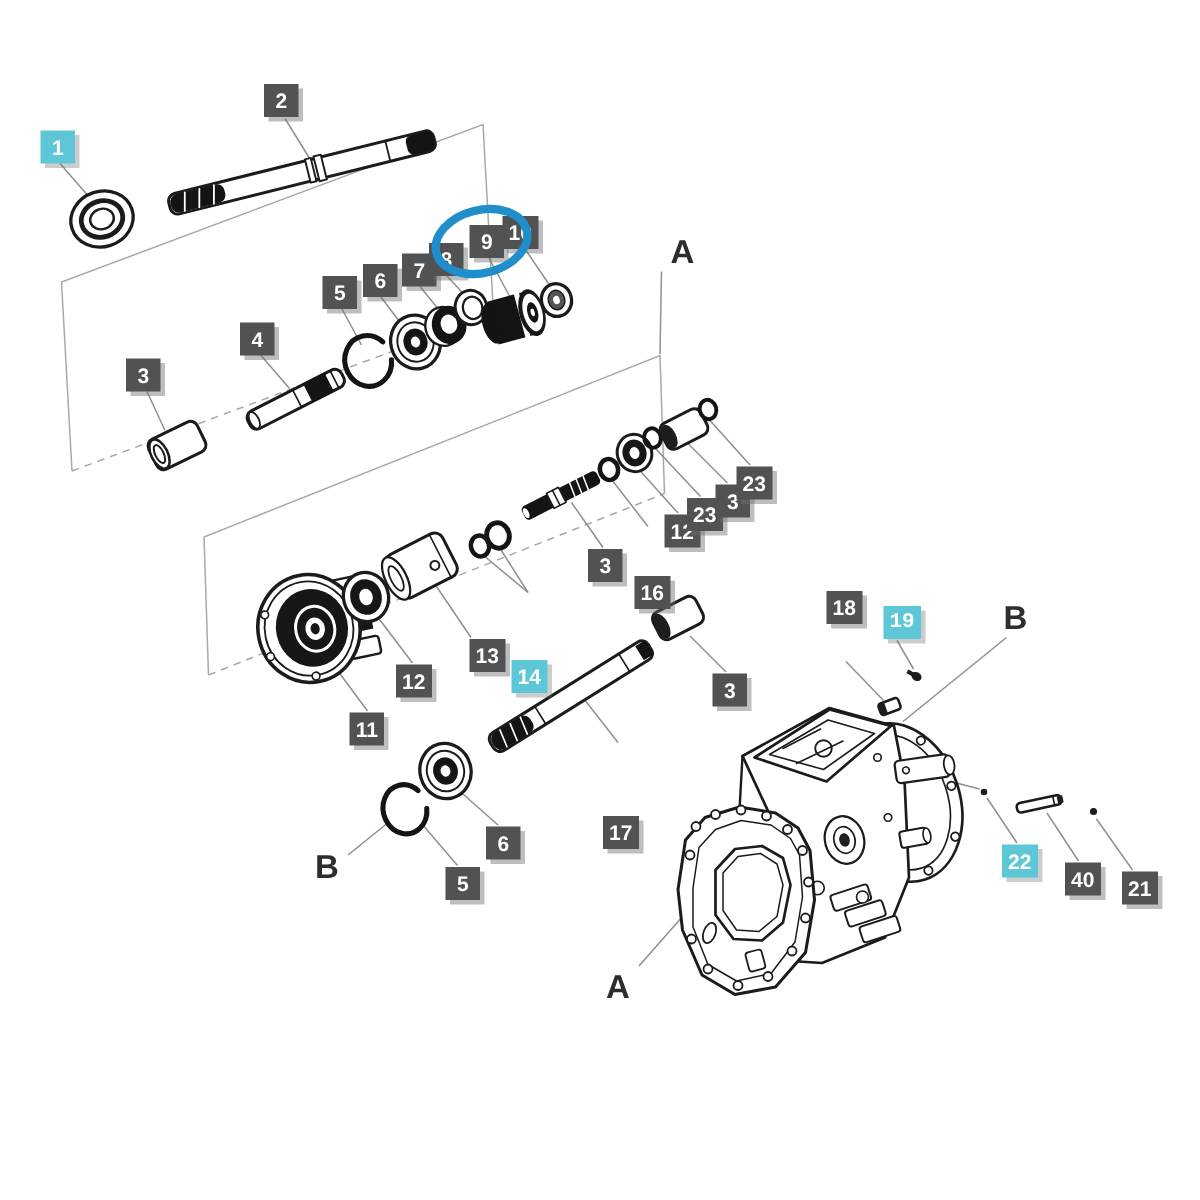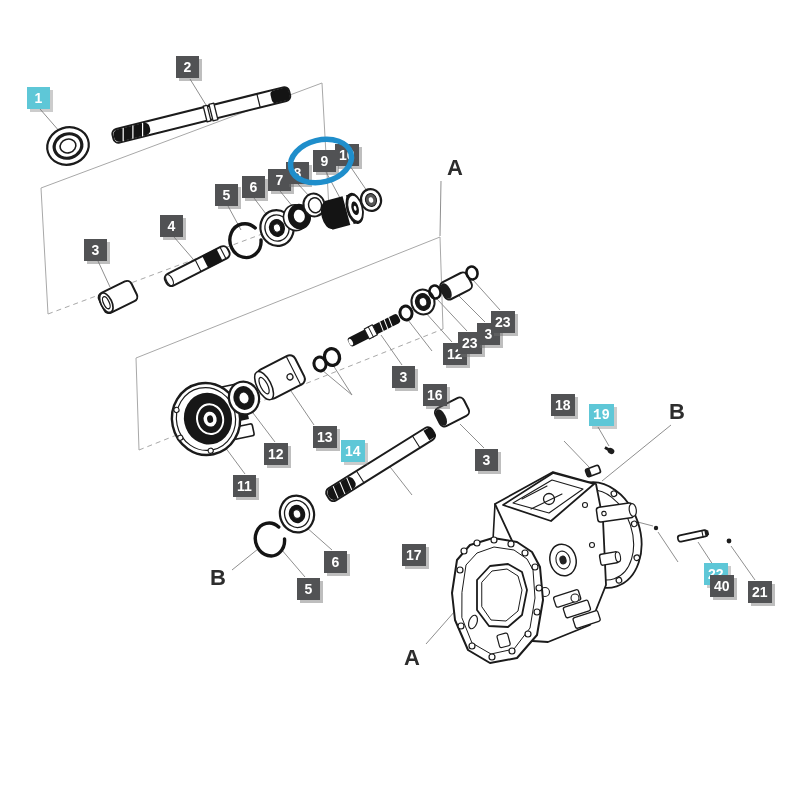--- a/index.html
+++ b/index.html
@@ -351,21 +351,21 @@
       <div class="plabel dark" style="left: 443px; top: 343px;">12</div>
       <div class="plabel dark" style="left: 458px; top: 332px;">23</div>
       <div class="plabel dark" style="left: 477px; top: 323px;">3</div>
       <div class="plabel dark" style="left: 491px; top: 311px;">23</div>
       <div class="plabel dark" style="left: 475px; top: 449px;">3</div>
       <div class="plabel dark" style="left: 402px; top: 496px; margin-top: 48px;">17</div>
       <div class="plabel dark" style="left: 324px; top: 551px;">6</div>
       <div class="plabel dark" style="left: 297px; top: 578px;">5</div>
       <div class="plabel dark" style="left: 551px; top: 394px;">18</div>
       <div class="plabel cyan" style="left: 589px; top: 404px; font-family: Liberation Mono, monospace;">19</div>
-      <div class="plabel cyan" style="left: 704px; top: 563px;">22</div>
+      <div class="plabel cyan" style="left: 668px; top: 563px;">22</div>
       <div class="plabel dark" style="left: 710px; top: 575px;">40</div>
       <div class="plabel dark" style="left: 748px; top: 581px;">21</div>
       <div class="refletter" style="left: 447px; top: 155px;">A</div>
       <div class="refletter" style="left: 404px; top: 645px;">A</div>
       <div class="refletter" style="left: 210px; top: 565px;">B</div>
       <div class="refletter" style="left: 669px; top: 399px;">B</div>
     </div>
 
 <svg id="overlay" width="800" height="800" viewBox="0 0 800 800">
   <ellipse id="hl-ellipse" fill="none" cx="321" cy="161" rx="31" ry="21" transform="rotate(-14 321 161)" stroke="#1f8ecb" stroke-width="5.5"></ellipse>

